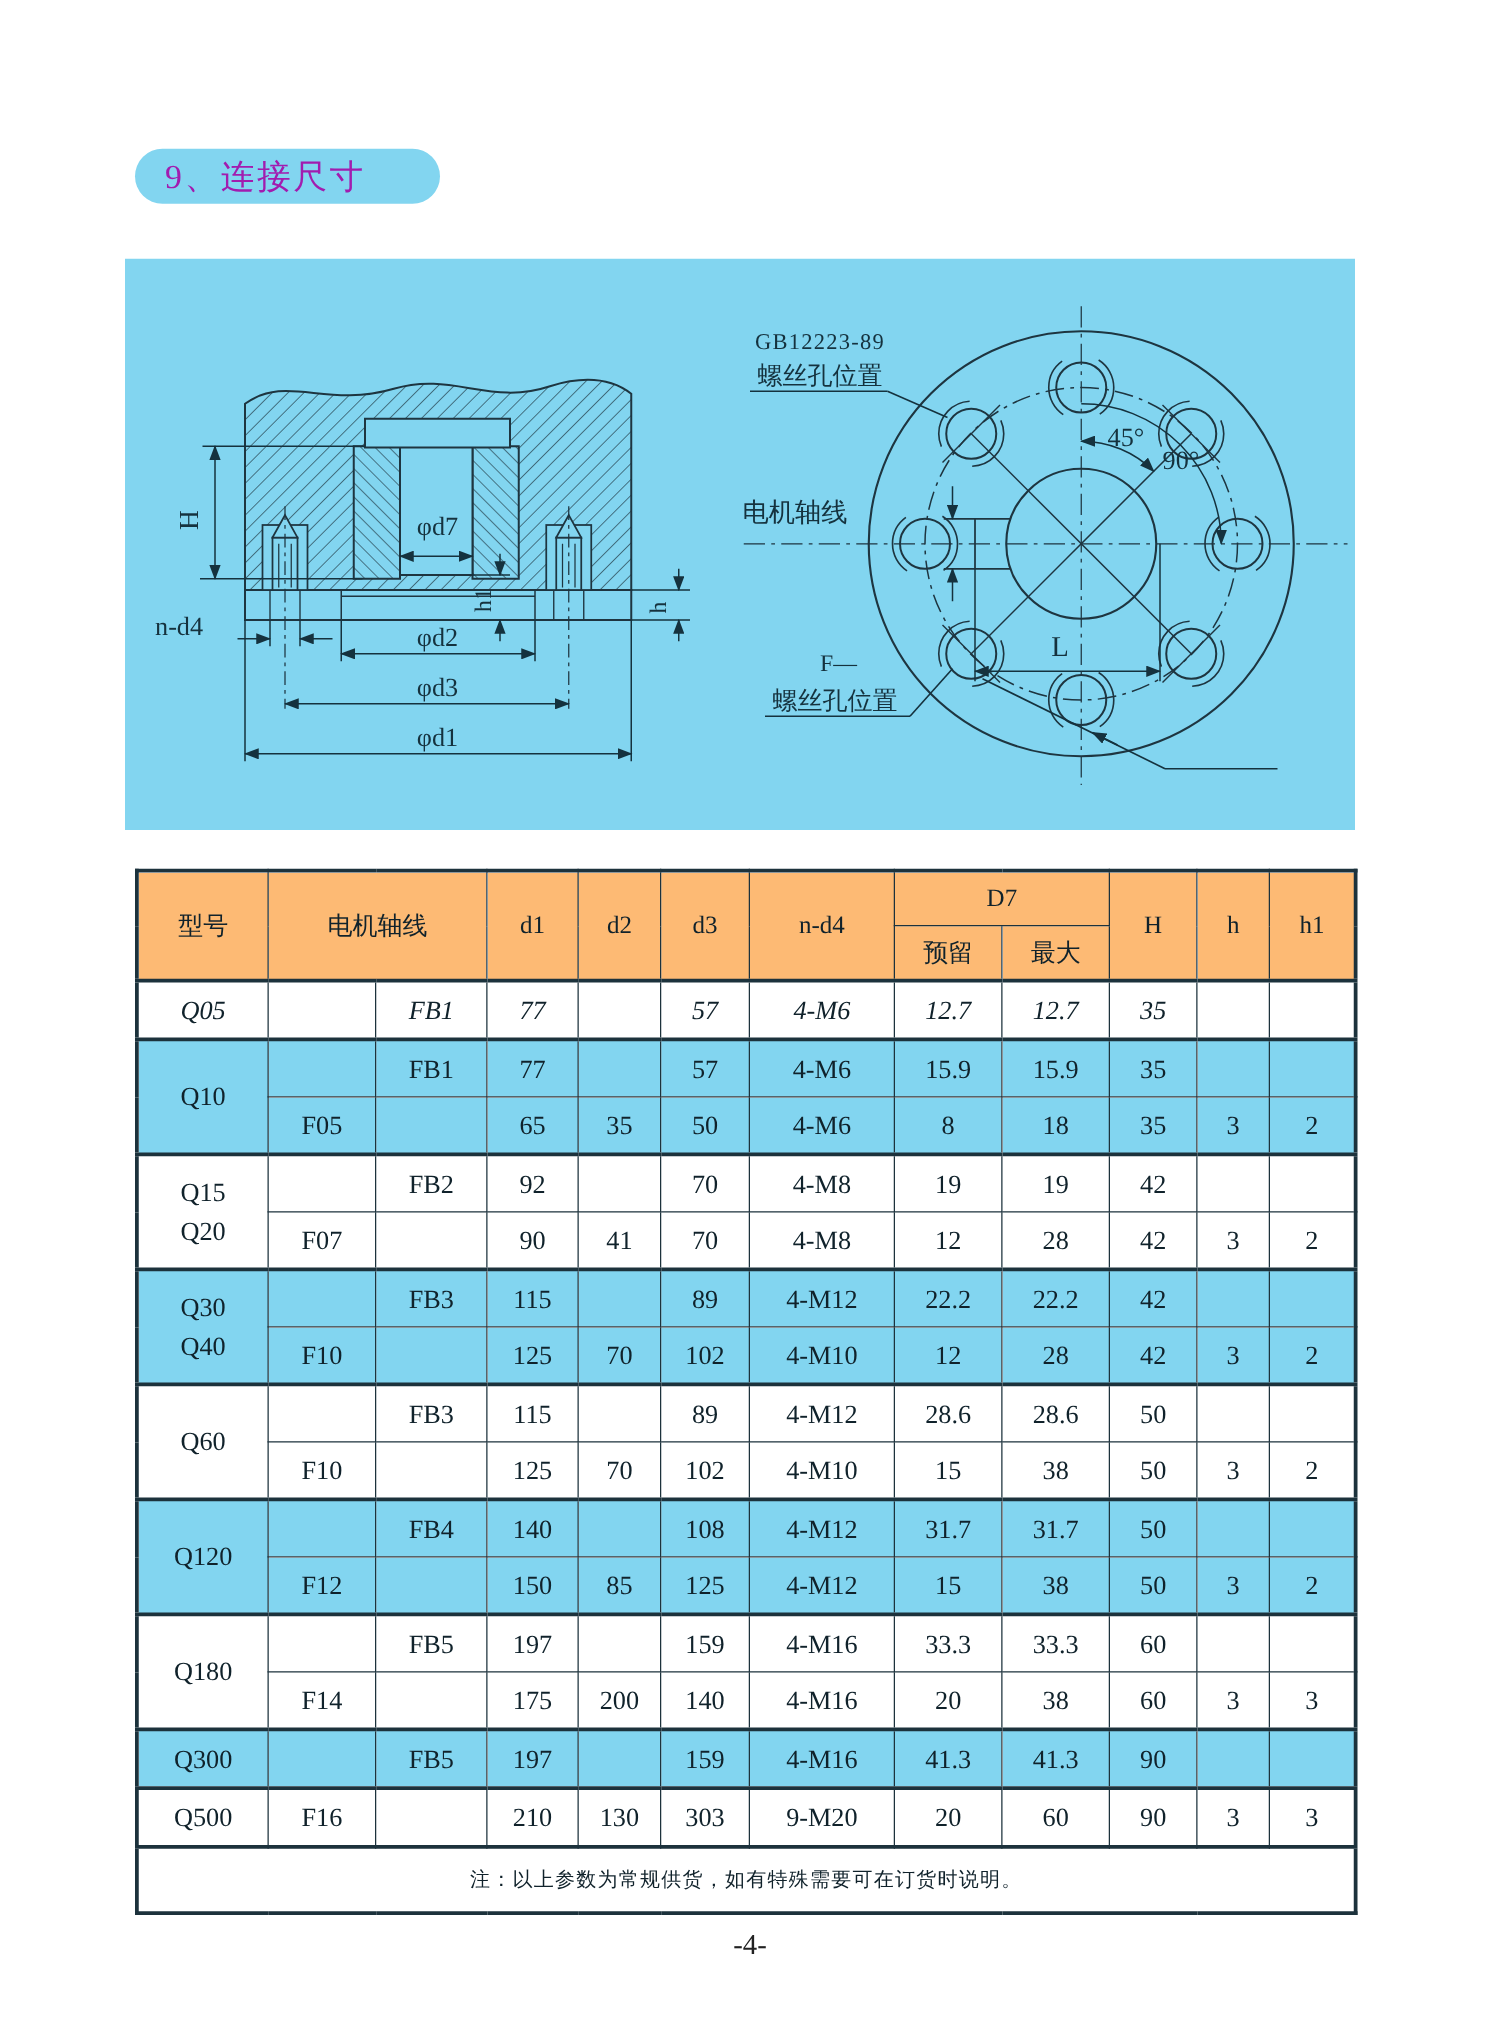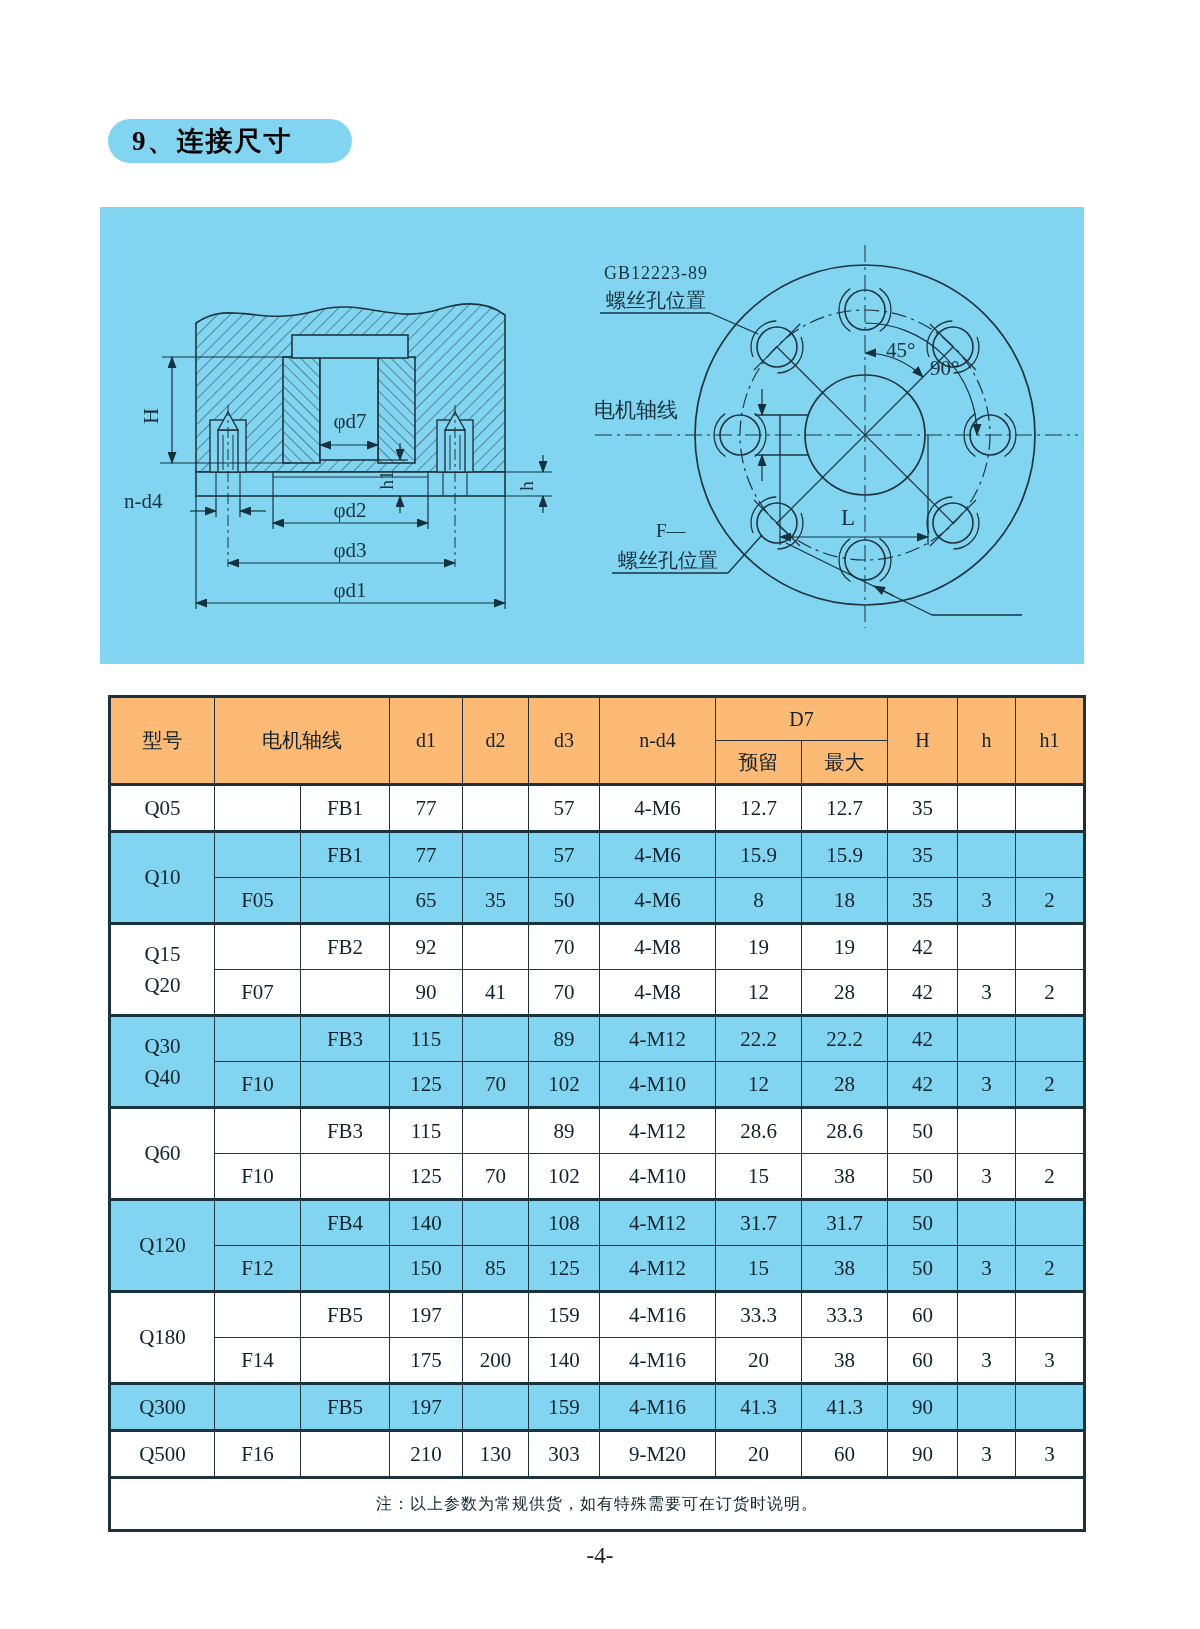--- a/index.html
+++ b/index.html
@@ -5,40 +5,40 @@
   html,body{margin:0;padding:0;}
   body{
     width:1200px;height:1629px;background:#ffffff;
     font-family:"Liberation Serif", serif;color:#14242c;position:relative;overflow:hidden;
   }
   .title-pill{
     position:absolute;left:108px;top:119px;width:244px;height:44px;
     background:#82d5f0;border-radius:22px;display:flex;align-items:center;
     padding-left:24px;box-sizing:border-box;
   }
-  .title-pill span{font-size:27px;font-weight:bold;color:#000000;letter-spacing:2px;}
+  .title-pill span{font-size:27px;font-weight:normal;color:#a21caf;letter-spacing:2px;}
   .panel{
     position:absolute;left:100px;top:207px;width:984px;height:457px;background:#82d5f0;
   }
   .svg-left{position:absolute;left:0;top:8px;}
   .svg-right{position:absolute;left:490px;top:6px;}
   svg text{font-family:"Liberation Serif", serif;fill:#15323e;}
   table.dim-table{
     position:absolute;left:108px;top:695px;width:976px;
     border-collapse:collapse;table-layout:fixed;text-align:center;
     font-size:21px;color:#10222b;border:3px solid #1c323c;
   }
   .dim-table th,.dim-table td{
     border:1.5px solid #1c323c;padding:0;height:44px;font-weight:normal;
     background:#ffffff;overflow:hidden;
   }
   .dim-table thead th{background:#fdba74;font-size:20px;}
   .dim-table tr.shade td{background:#82d5f0;}
   .dim-table tr.group-start td{border-top:3px solid #1c323c;}
-  .dim-table tbody tr:first-child td{border-top:3px solid #1c323c;}
+  .dim-table tbody tr:first-child td{border-top:3px solid #1c323c;font-style:italic;}
   .dim-table td.model{white-space:pre-line;line-height:1.45;}
   .dim-table td.note{height:50px;font-size:16px;letter-spacing:1px;}
   .footer{
     position:absolute;left:0;top:1543px;width:1200px;text-align:center;
     font-size:23px;color:#222;
   }
 </style>
 </head>
 <body>
 

